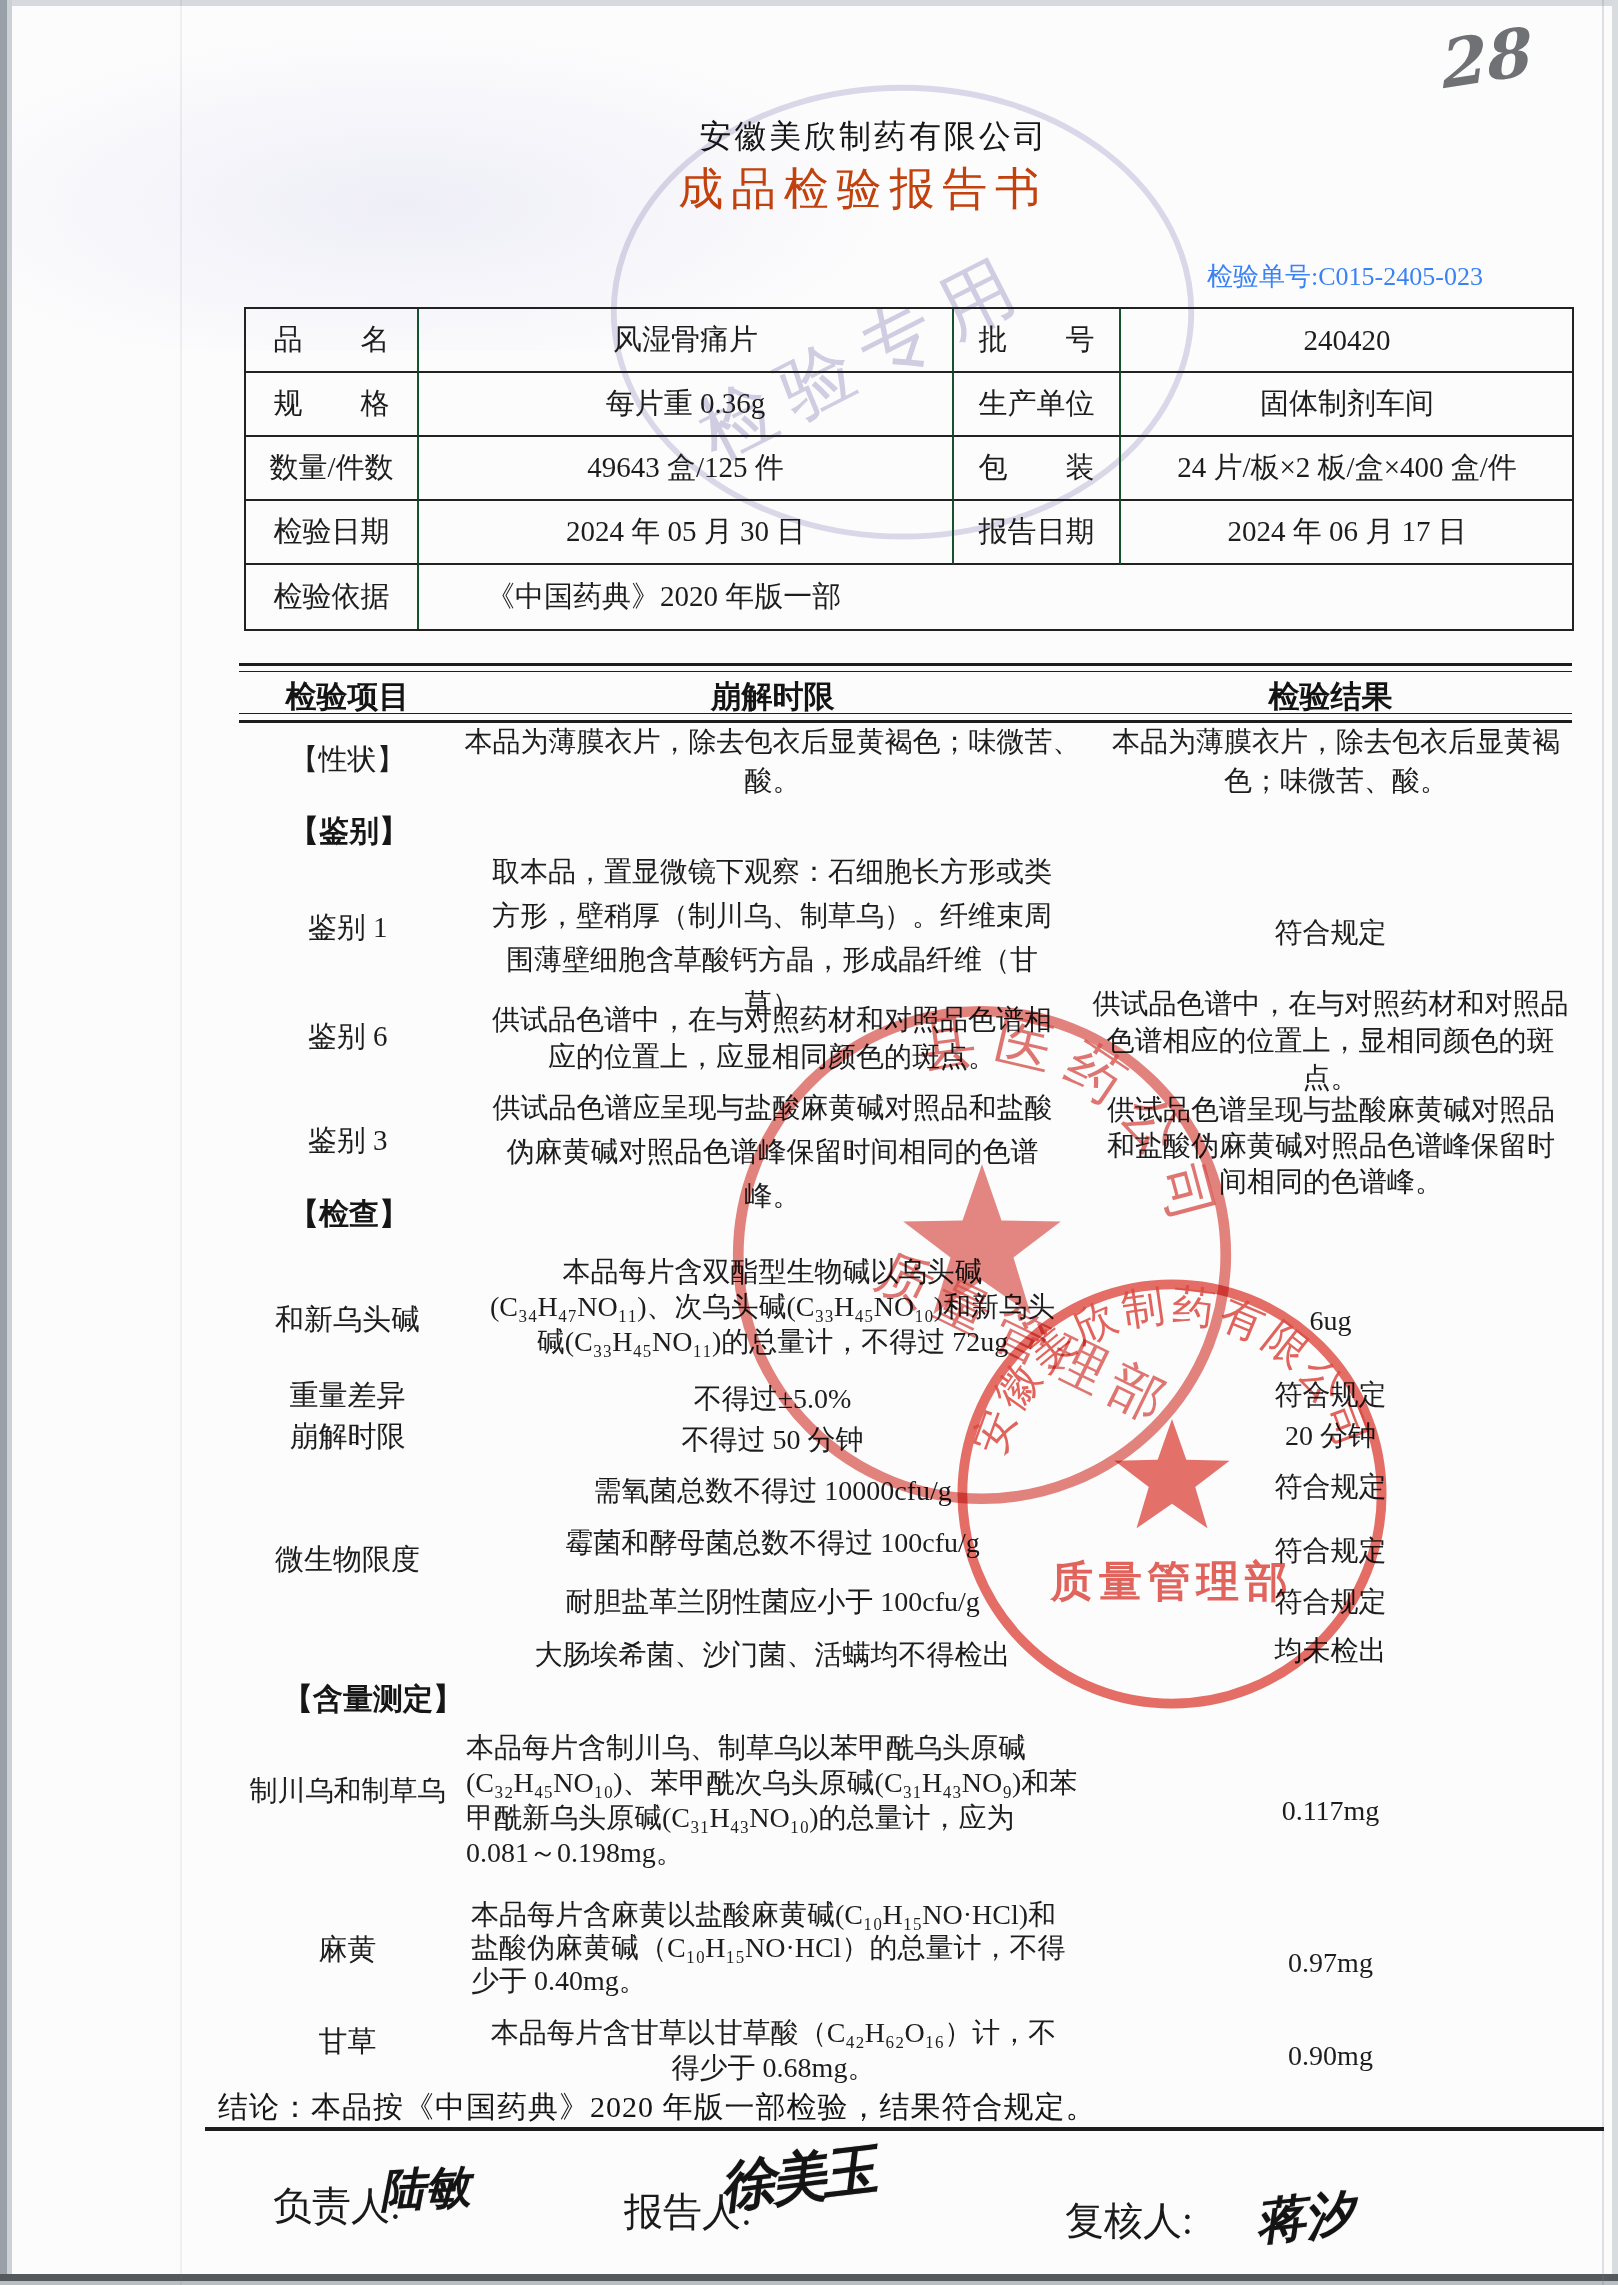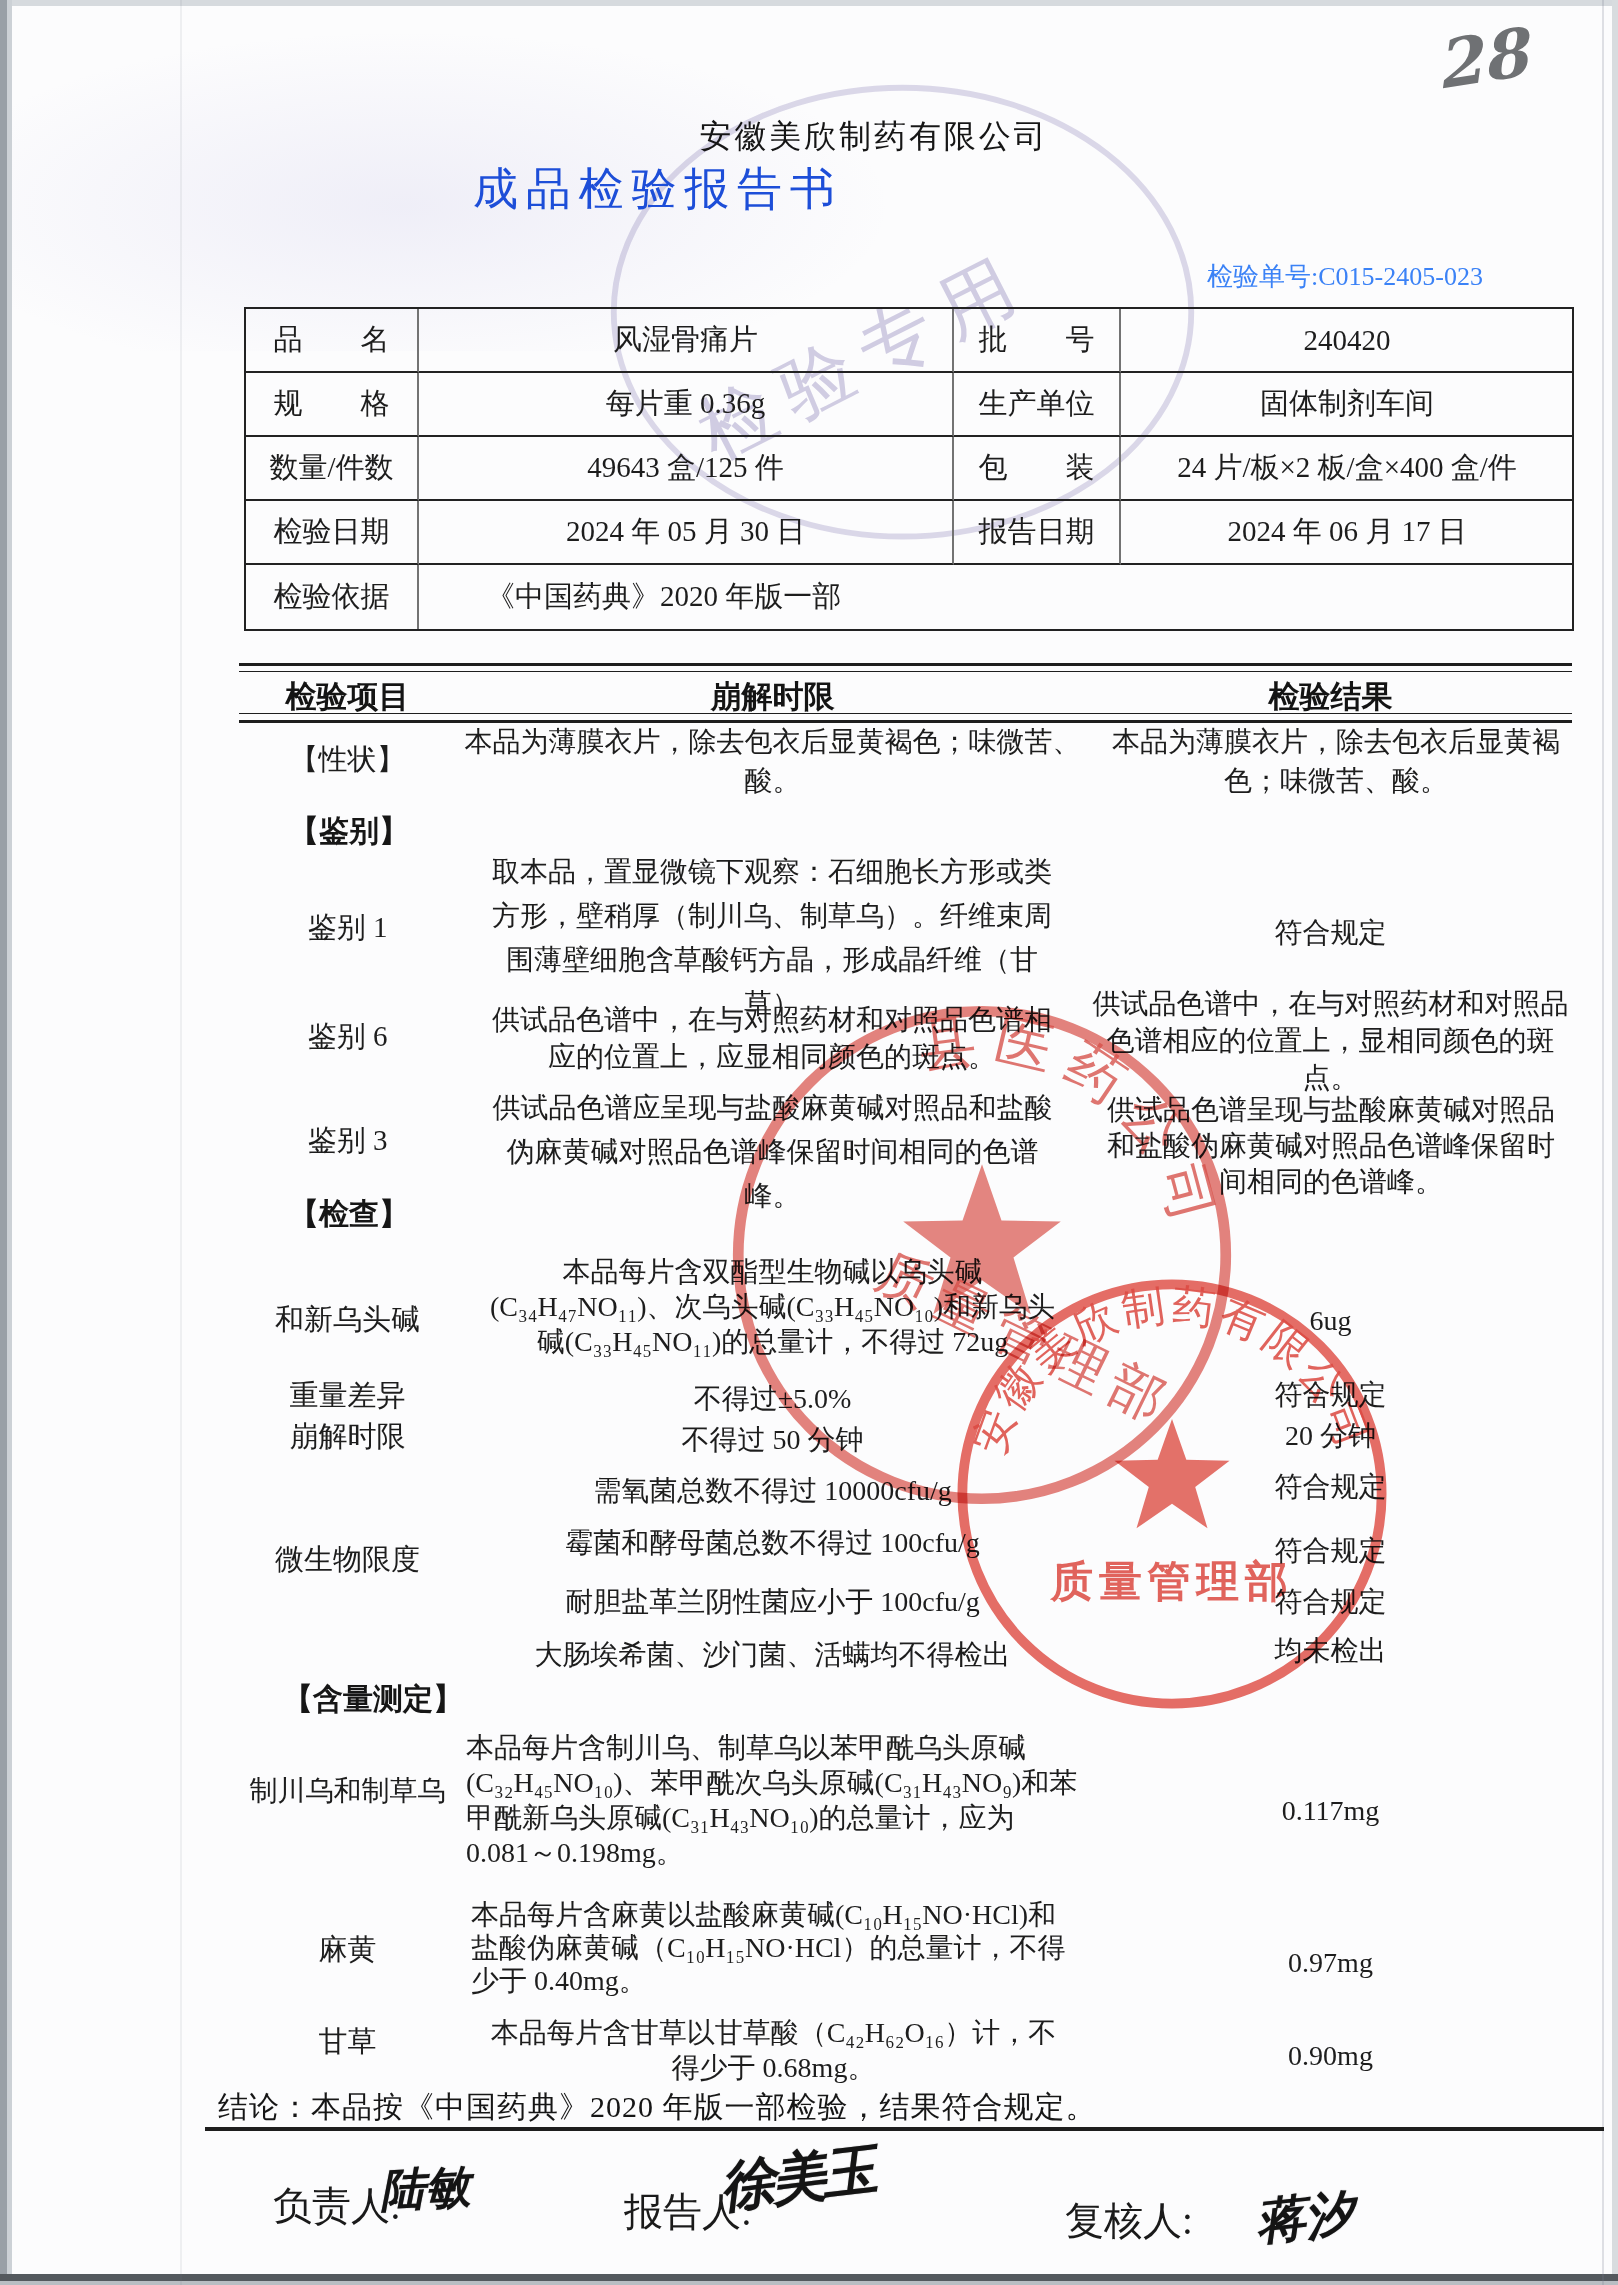--- a/index.html
+++ b/index.html
@@ -22,30 +22,30 @@
     background:radial-gradient(ellipse at 45% 55%, rgba(150,145,210,0.13), rgba(150,145,210,0.0) 70%);}
   
   .page-num{
     position:absolute;left:1441px;top:13.7px;width:156px;
     font-family:"DejaVu Serif",serif;font-style:italic;font-weight:bold;
     font-size:66px;color:#4d4f52;transform:rotate(-9deg) skewX(-6deg);opacity:.8;
   }
   
   .company{position:absolute;left:484px;top:115px;width:780px;text-align:center;
     font-size:32px;letter-spacing:2.9px;color:#161616;}
-  .doc-title{position:absolute;left:473px;top:159px;width:780px;
-    font-size:45px;letter-spacing:7.8px;color:#1d4ed8;}
+  .doc-title{position:absolute;left:473px;top:159px;width:780px;text-align:center;
+    font-size:45px;letter-spacing:7.8px;color:#c2410c;}
   .report-no{position:absolute;left:1207px;top:259px;font-size:26px;color:#3b82f6;}
   
   .info-table{
     position:absolute;left:244px;top:307px;width:1326px;
     display:grid;grid-template-columns:173px 535px 167px 452px;grid-auto-rows:64px;
     border:2.9px solid #222;font-size:29px;
   }
-  .info-table .cell{border-right:2px solid #737373;border-bottom:2px solid #222;
+  .info-table .cell{border-right:2px solid #14532d;border-bottom:2px solid #222;
     display:flex;align-items:center;justify-content:center;text-align:center;}
   .info-table .cell.last-col{border-right:none;}
   .info-table .cell.last-row{border-bottom:none;}
   .info-table .cell.span3{grid-column:2 / 5;justify-content:flex-start;padding-left:67px;}
   
   .hline{position:absolute;background:#1e1e1e;}
   .res-head{position:absolute;top:676px;font-size:31px;font-weight:bold;text-align:center;color:#141414;}
   
   .col-item{position:absolute;left:244px;width:207px;text-align:center;font-size:29px;line-height:36px;}
   .col-std{position:absolute;left:453px;width:639px;text-align:center;font-size:28px;line-height:44px;}

